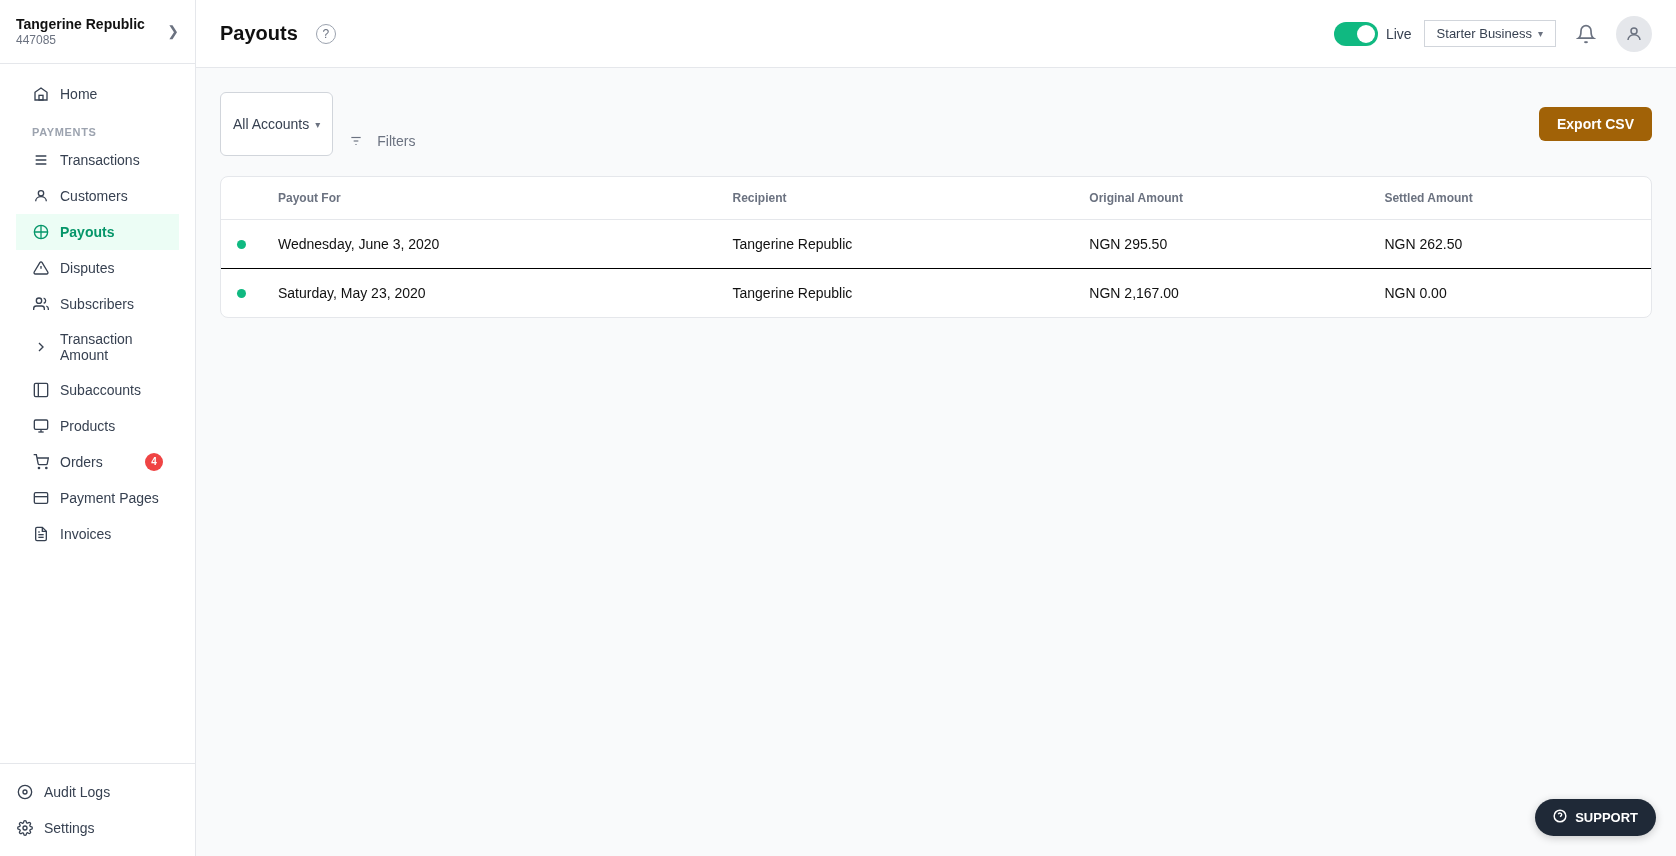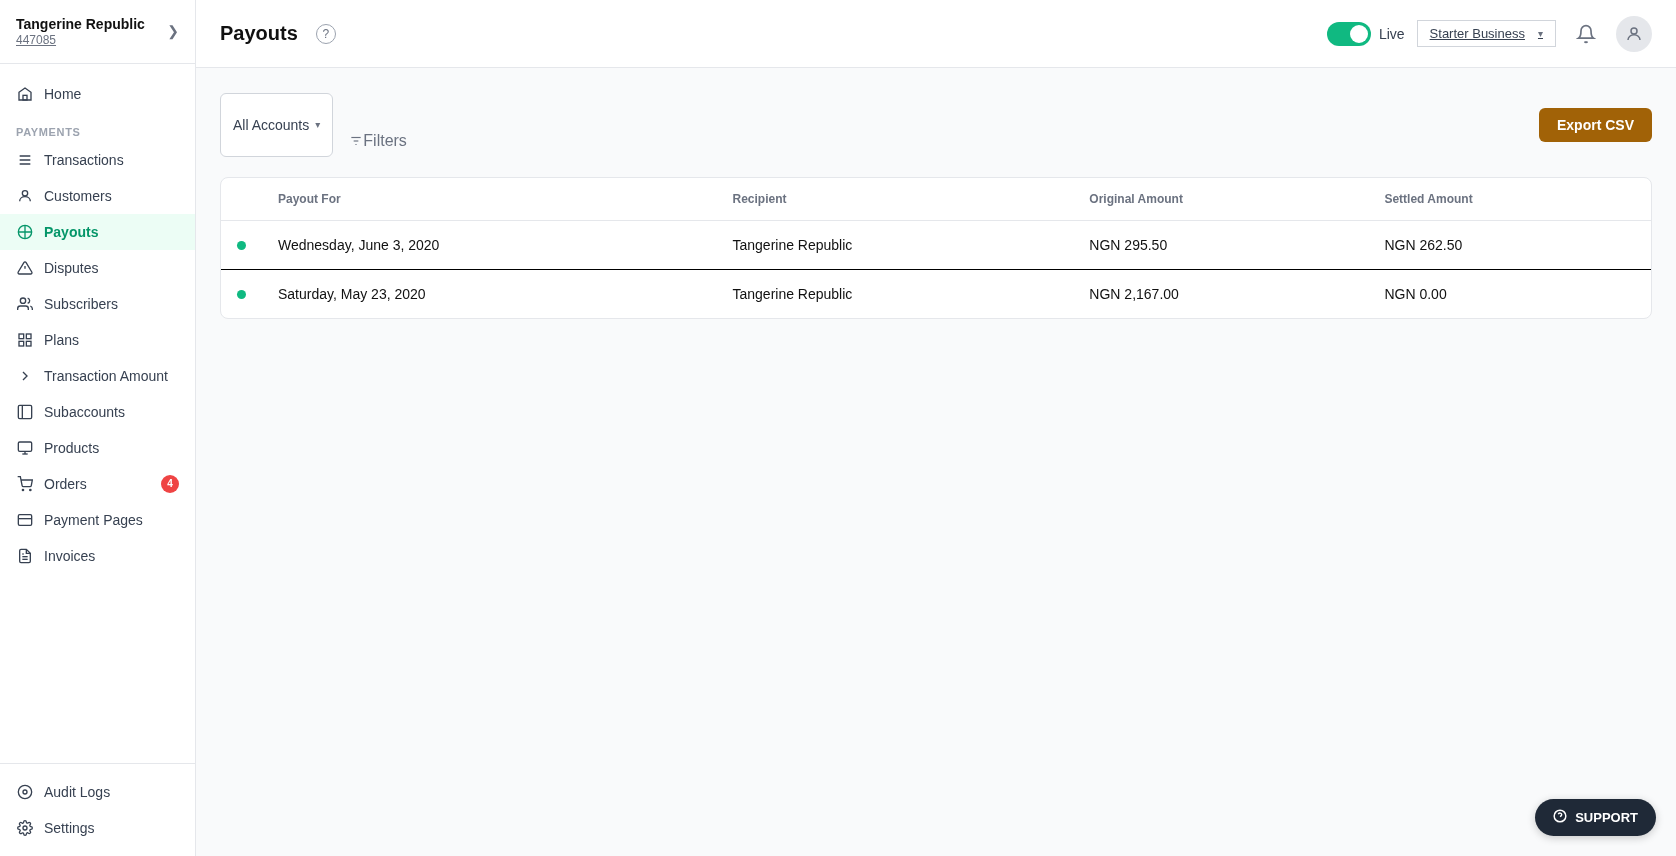--- a/index.html
+++ b/index.html
@@ -27,27 +27,26 @@
     .sidebar-brand-text { }
     .sidebar-brand-name {
       font-weight: 700;
       font-size: 14px;
       color: #111;
       line-height: 1.2;
     }
     .sidebar-brand-id {
       font-size: 12px;
       color: #6b7280;
-      text-decoration: underline;
     }
     .sidebar-brand-chevron {
       color: #6b7280;
       font-size: 14px;
     }
-    .sidebar-nav { flex: 1; padding: 12px 0; }
+    .sidebar-nav { flex: 1; padding: 12px 16px; }
     .sidebar-item {
       display: flex;
       align-items: center;
       gap: 10px;
       padding: 9px 16px;
       cursor: pointer;
       font-size: 14px;
       color: #374151;
       border-radius: 0;
       text-decoration: none;
@@ -152,22 +151,21 @@
     .plan-badge {
       background: #fff;
       border: 1px solid #d1d5db;
       border-radius: 0;
       padding: 5px 12px;
       font-size: 13px;
       color: #374151;
       cursor: pointer;
       display: flex;
       align-items: center;
-      gap: 13px;
-      text-decoration: underline;
+      gap: 6px;
     }
     .plan-badge .chevron { font-size: 10px; color: #6b7280; }
     .header-icon-btn {
       width: 36px;
       height: 36px;
       display: flex;
       align-items: center;
       justify-content: center;
       cursor: pointer;
       color: #6b7280;
@@ -207,24 +205,24 @@
       border-radius: 6px;
       padding: 23px 12px;
       font-size: 14px;
       color: #374151;
       cursor: pointer;
     }
     .accounts-dropdown .chevron { font-size: 10px; color: #6b7280; }
     .filters-btn {
       display: flex;
       align-items: center;
-      gap: 0;
+      gap: 14px;
       background: transparent;
       border: none;
-      font-size: 16px;
+      font-size: 14px;
       color: #6b7280;
       cursor: pointer;
       padding: 7px 4px;
       margin-top: 33px;
     }
     .export-btn {
       background: #a16207;
       color: #fff;
       border: none;
       border-radius: 6px;
@@ -352,31 +350,20 @@
         <svg width="16" height="16" viewBox="0 0 24 24" fill="none" stroke="currentColor" stroke-width="2">
             <path d="M17 21v-2a4 4 0 0 0-4-4H5a4 4 0 0 0-4 4v2"></path>
             <circle cx="9" cy="7" r="4"></circle>
             <path d="M23 21v-2a4 4 0 0 0-3-3.87"></path>
             <path d="M16 3.13a4 4 0 0 1 0 7.75"></path>
           </svg>
       </span>
       <span>Subscribers</span>
     </div>
 
-    <div class="sidebar-item">
-      <span class="icon">
-        <svg width="16" height="16" viewBox="0 0 24 24" fill="none" stroke="currentColor" stroke-width="2">
-            <rect x="3" y="3" width="7" height="7"></rect>
-            <rect x="14" y="3" width="7" height="7"></rect>
-            <rect x="14" y="14" width="7" height="7"></rect>
-            <rect x="3" y="14" width="7" height="7"></rect>
-          </svg>
-      </span>
-      <span>Plans</span>
-    </div>
 
     <div class="sidebar-item">
       <span class="icon">
         <svg width="16" height="16" viewBox="0 0 24 24" fill="none" stroke="currentColor" stroke-width="2">
             <polyline points="9 18 15 12 9 6"></polyline>
           </svg>
       </span>
       <span>Transaction Amount</span>
     </div>
 

